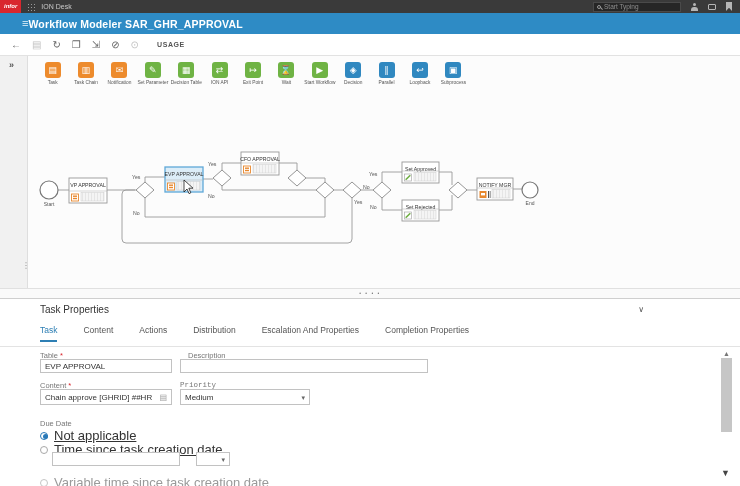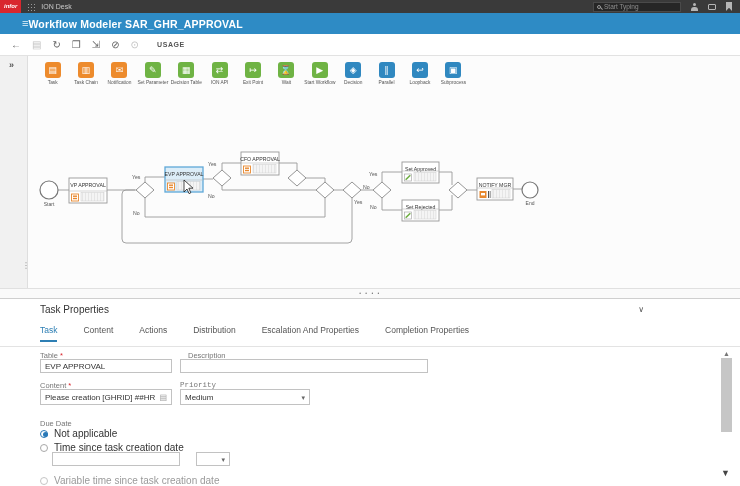--- a/index.html
+++ b/index.html
@@ -59,21 +59,21 @@
   .fld-label{position:absolute;font-size:7.5px;color:#777;}
   .req{color:#d9272e;}
   .inp{position:absolute;height:14px;border:1px solid #c2c2c2;background:#fff;font-size:8px;color:#333;padding:0 4px;line-height:13px;}
   .sel{display:flex;align-items:center;justify-content:space-between;}
   .caret{color:#666;font-size:7px;}
   .inp-ic{color:#999;font-size:8px;}
   .radio{position:absolute;display:flex;align-items:center;}
   .rdot{width:8px;height:8px;border:1px solid #a8a8a8;border-radius:50%;margin-right:6px;position:relative;background:#fff;flex:none;}
   .radio.sel-on .rdot{border-color:#2979b8;}
   .radio.sel-on .rdot::after{content:'';position:absolute;left:1.5px;top:1.5px;width:5px;height:5px;background:#2979b8;border-radius:50%;}
-  .rlabel{font-size:10px;color:#333;}
+  .rlabel{font-size:13px;color:#333;text-decoration:underline;}
   .radio.muted .rlabel{color:#9a9a9a;}
   .radio.muted .rdot{border-color:#c5c5c5;}
 
   
   .vscroll{position:absolute;right:7px;top:350px;width:13px;height:128px;}
   .sb-arrow{position:absolute;left:0;width:13px;text-align:center;font-size:7px;color:#777;}
   .sb-thumb{position:absolute;left:1px;top:8px;width:11px;height:74px;background:#c6c6c6;}
   .sb-down{position:absolute;right:8px;top:468px;width:13px;text-align:center;font-size:9px;color:#444;}
 </style>
 </head>
@@ -301,21 +301,21 @@
     <div class="tabs-rule"></div>
 
     <div class="fld-label" style="left:40px;top:52px;"><span>Table</span><span class="req"> *</span></div>
     <div class="inp" style="left:40px;top:60px;width:132px;">EVP APPROVAL</div>
 
     <div class="fld-label" style="left:180px;top:52px;margin-left:8px;">Description</div>
     <div class="inp" style="left:180px;top:60px;width:248px;"></div>
 
     <div class="fld-label" style="left:40px;top:82px;"><span>Content</span><span class="req"> *</span></div>
     <div class="inp sel" style="left:40px;top:90px;width:132px;height:16px;">
-      <span>Please creation [GHRID] ##HR</span>
+      <span>Chain approve [GHRID] ##HR</span>
       <span class="inp-ic">▤</span>
     </div>
 
     <div class="fld-label" style="left:180px;top:82px;font-family:Liberation Mono, monospace;">Priority</div>
     <div class="inp sel" style="left:180px;top:90px;width:130px;height:16px;">
       <span>Medium</span>
       <span class="caret">▾</span>
     </div>
 
     <div class="fld-label" style="left:40px;top:120px;">Due Date</div>

